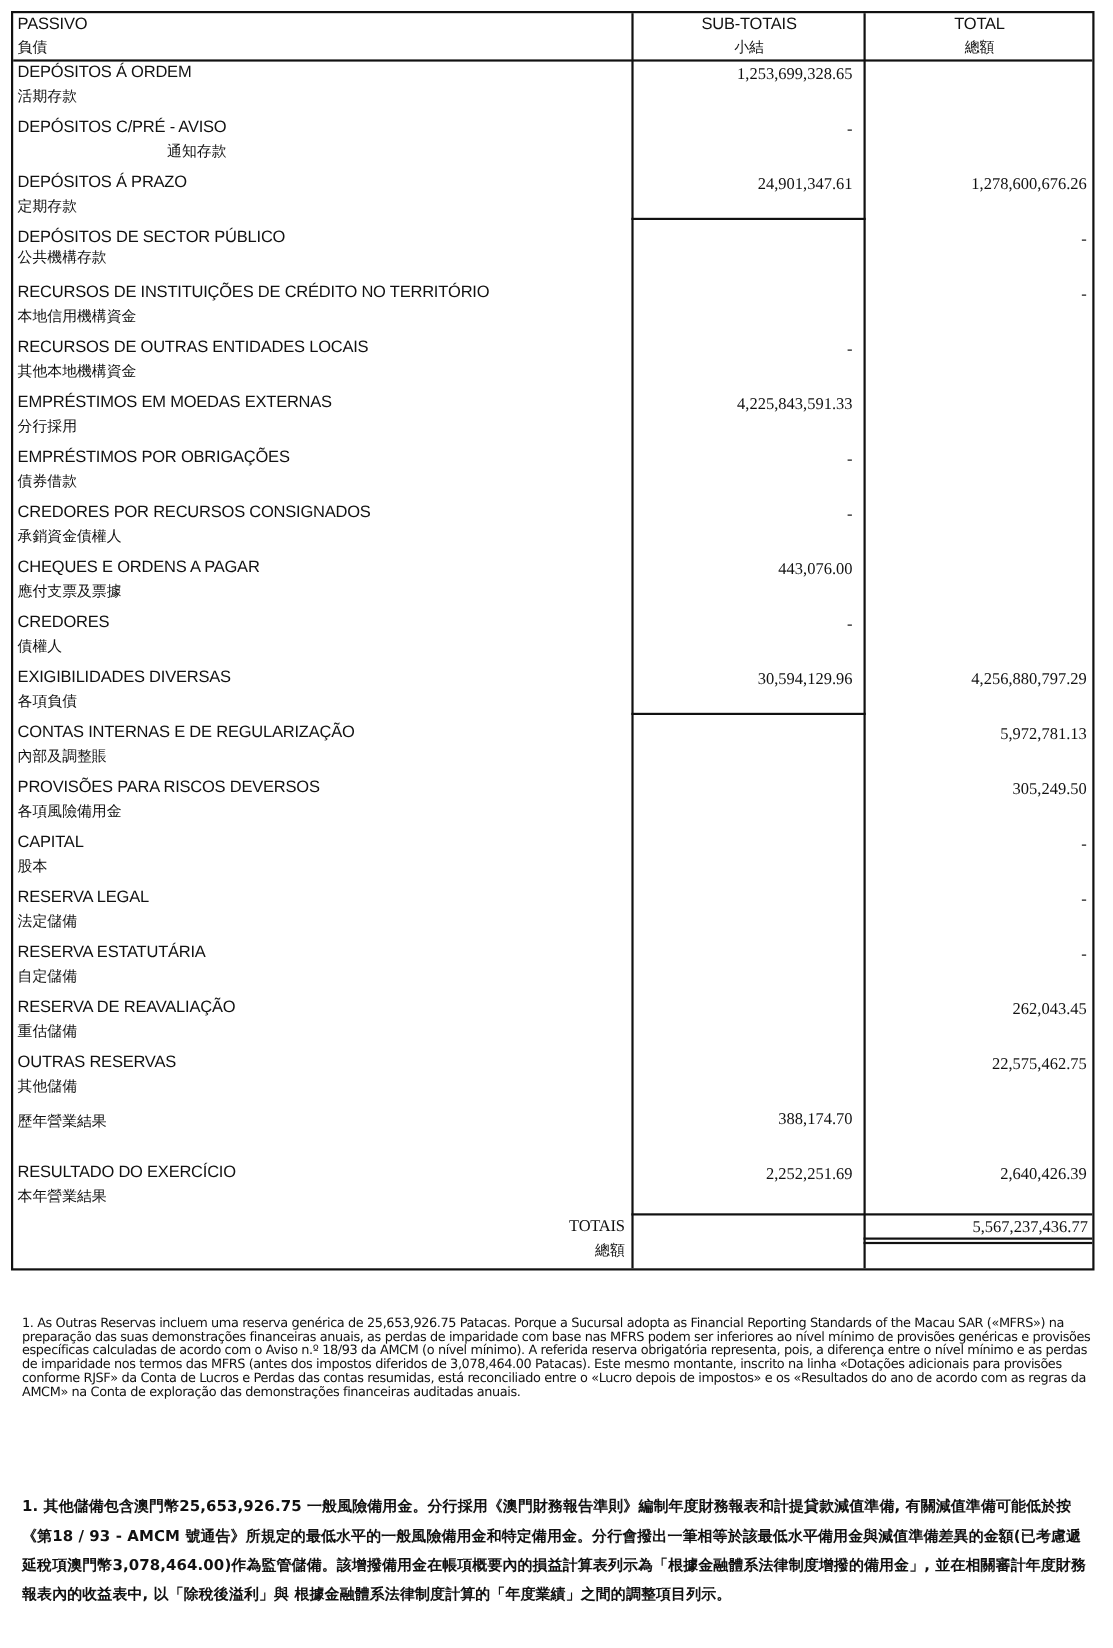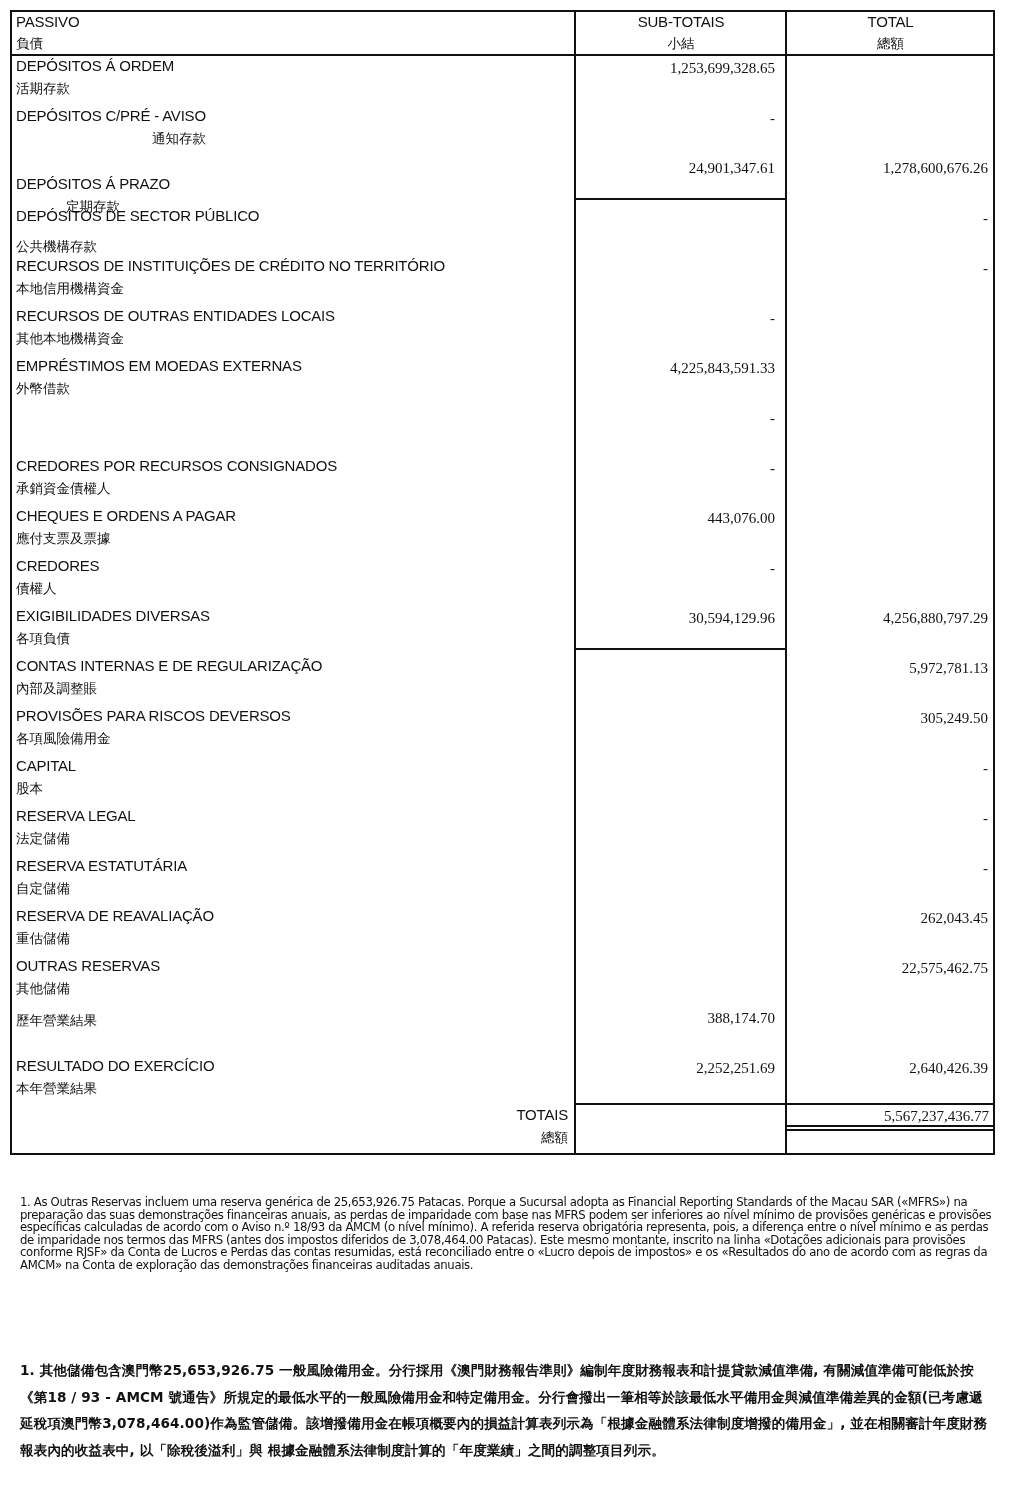--- a/index.html
+++ b/index.html
@@ -55,31 +55,31 @@
       </div>
       <div class="row" style="top: 93px;">
         <div class="label-block" style="top: 2px; text-align: right;">
           <div class="pt">DEPÓSITOS C/PRÉ - AVISO</div>
           <div class="zh" style="margin-top: 4px;">通知存款</div>
         </div>
         <div class="num" style="position: absolute; left: 564px; width: 199px; top: 4px;">-</div>
         <div class="num" style="position: absolute; left: 776px; width: 200px; top: 4px;"></div>
       </div>
       <div class="row" style="top: 143px;">
-        <div class="label-block" style="top: 20px; text-align: center;">
+        <div class="label-block" style="top: 2px;">
           <div class="pt">DEPÓSITOS Á PRAZO</div>
           <div class="zh" style="margin-top: 4px;">定期存款</div>
         </div>
         <div class="num" style="position: absolute; left: 564px; width: 199px; top: 4px;">24,901,347.61</div>
         <div class="num" style="position: absolute; left: 776px; width: 200px; top: 4px;">1,278,600,676.26</div>
       </div>
       <div class="row" style="top: 193px;">
         <div class="label-block" style="top: 2px;">
           <div class="pt">DEPÓSITOS DE SECTOR PÚBLICO</div>
-          <div class="zh" style="margin-top: 12px;">公共機構存款</div>
+          <div class="zh" style="margin-top: 0; font-family: Liberation Serif, serif;">公共機構存款</div>
         </div>
         <div class="num" style="position: absolute; left: 564px; width: 199px; top: 4px;"></div>
         <div class="num" style="position: absolute; left: 776px; width: 200px; top: 4px;">-</div>
       </div>
       <div class="row" style="top: 243px;">
         <div class="label-block" style="top: 2px;">
           <div class="pt">RECURSOS DE INSTITUIÇÕES DE CRÉDITO NO TERRITÓRIO</div>
           <div class="zh" style="margin-top: 4px;">本地信用機構資金</div>
         </div>
         <div class="num" style="position: absolute; left: 564px; width: 199px; top: 4px;"></div>
@@ -89,26 +89,30 @@
         <div class="label-block" style="top: 2px;">
           <div class="pt">RECURSOS DE OUTRAS ENTIDADES LOCAIS</div>
           <div class="zh" style="margin-top: 4px;">其他本地機構資金</div>
         </div>
         <div class="num" style="position: absolute; left: 564px; width: 199px; top: 4px;">-</div>
         <div class="num" style="position: absolute; left: 776px; width: 200px; top: 4px;"></div>
       </div>
       <div class="row" style="top: 343px;">
         <div class="label-block" style="top: 2px;">
           <div class="pt">EMPRÉSTIMOS EM MOEDAS EXTERNAS</div>
-          <div class="zh" style="margin-top: 4px;">外幣借款</div>
+          <div class="zh" style="margin-top: 4px;">分行採用</div>
         </div>
         <div class="num" style="position: absolute; left: 564px; width: 199px; top: 4px;">4,225,843,591.33</div>
         <div class="num" style="position: absolute; left: 776px; width: 200px; top: 4px;"></div>
       </div>
       <div class="row" style="top: 393px;">
+        <div class="label-block" style="top: 2px;">
+          <div class="pt">EMPRÉSTIMOS POR OBRIGAÇÕES</div>
+          <div class="zh" style="margin-top: 4px;">債券借款</div>
+        </div>
         <div class="num" style="position: absolute; left: 564px; width: 199px; top: 4px;">-</div>
         <div class="num" style="position: absolute; left: 776px; width: 200px; top: 4px;"></div>
       </div>
       <div class="row" style="top: 443px;">
         <div class="label-block" style="top: 2px;">
           <div class="pt">CREDORES POR RECURSOS CONSIGNADOS</div>
           <div class="zh" style="margin-top: 4px;">承銷資金債權人</div>
         </div>
         <div class="num" style="position: absolute; left: 564px; width: 199px; top: 4px;">-</div>
         <div class="num" style="position: absolute; left: 776px; width: 200px; top: 4px;"></div>
@@ -204,21 +208,21 @@
         <div class="label-block" style="top: 2px;">
           <div class="pt">RESULTADO DO EXERCÍCIO</div>
           <div class="zh" style="margin-top: 4px;">本年營業結果</div>
         </div>
         <div class="num" style="position: absolute; left: 564px; width: 199px; top: 4px;">2,252,251.69</div>
         <div class="num" style="position: absolute; left: 776px; width: 200px; top: 4px;">2,640,426.39</div>
       </div>
     </div>
 
   <div class="cell" style="left:0; top:1093px; width:100%; height:48px;">
-    <div class="pt" style="position:absolute; right:425px; top:1px; text-align:center;">TOTAIS</div>
+    <div class="pt" style="position:absolute; right:425px; top:1px; text-align:center;font-family:Liberation Serif, serif;">TOTAIS</div>
     <div class="zh" style="position:absolute; right:425px; top:23px; text-align:right;">總額</div>
     <div class="num" style="position:absolute; left:564px; width:205px; top:1px;"></div>
     <div class="num" style="position:absolute; left:776px; width:201px; top:2px;">5,567,237,436.77</div>
   </div>
 </div>
 
 <div class="footnote-pt">1. As Outras Reservas incluem uma reserva genérica de 25,653,926.75 Patacas. Porque a Sucursal adopta as Financial Reporting Standards of the Macau SAR («MFRS») na preparação das suas demonstrações financeiras anuais, as perdas de imparidade com base nas MFRS podem ser inferiores ao nível mínimo de provisões genéricas e provisões específicas calculadas de acordo com o Aviso n.º 18/93 da AMCM (o nível mínimo). A referida reserva obrigatória representa, pois, a diferença entre o nível mínimo e as perdas de imparidade nos termos das MFRS (antes dos impostos diferidos de 3,078,464.00 Patacas). Este mesmo montante, inscrito na linha «Dotações adicionais para provisões conforme RJSF» da Conta de Lucros e Perdas das contas resumidas, está reconciliado entre o «Lucro depois de impostos» e os «Resultados do ano de acordo com as regras da AMCM» na Conta de exploração das demonstrações financeiras auditadas anuais.</div>
 <div class="footnote-zh">1. 其他儲備包含澳門幣25,653,926.75 一般風險備用金。分行採用《澳門財務報告準則》編制年度財務報表和計提貸款減值準備, 有關減值準備可能低於按《第18 / 93 - AMCM 號通告》所規定的最低水平的一般風險備用金和特定備用金。分行會撥出一筆相等於該最低水平備用金與減值準備差異的金額(已考慮遞延稅項澳門幣3,078,464.00)作為監管儲備。該增撥備用金在帳項概要內的損益計算表列示為「根據金融體系法律制度增撥的備用金」, 並在相關審計年度財務報表內的收益表中, 以「除稅後溢利」與 根據金融體系法律制度計算的「年度業績」之間的調整項目列示。</div>
 
 </body></html>

